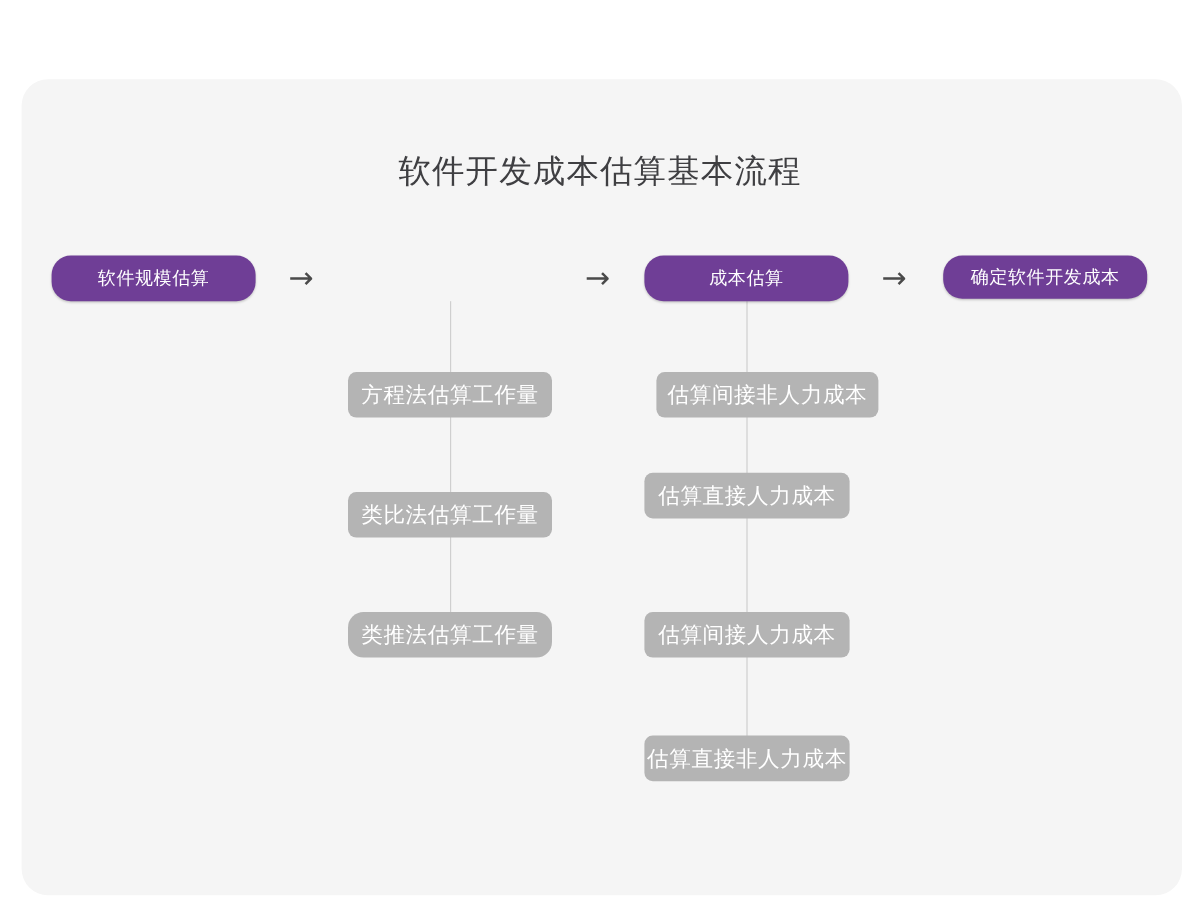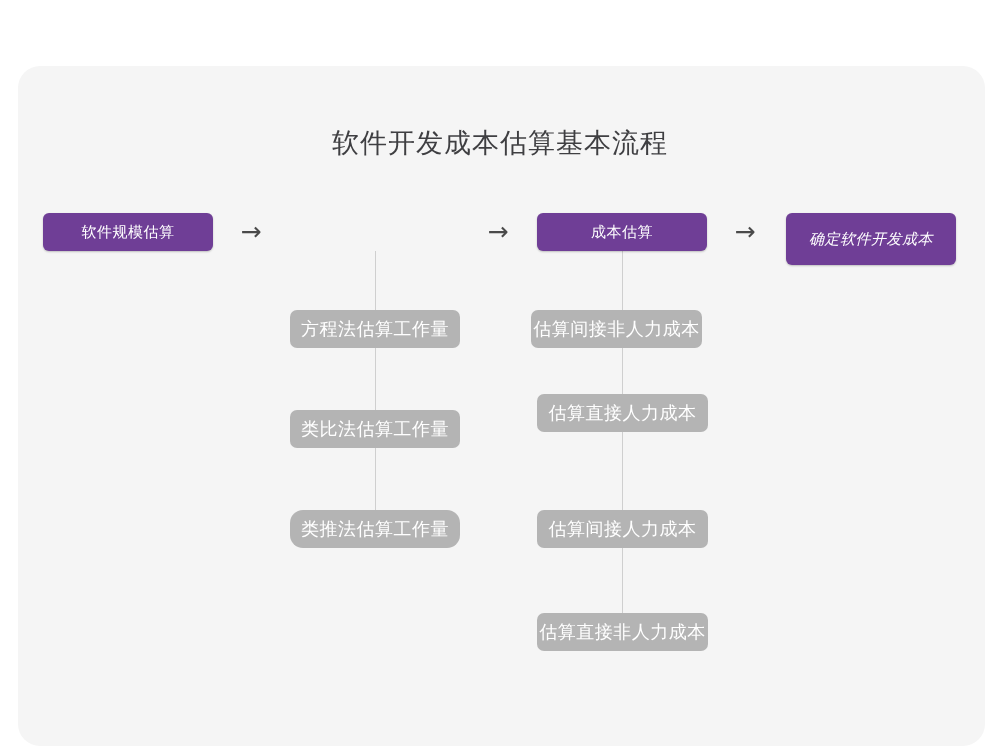--- a/index.html
+++ b/index.html
@@ -48,21 +48,21 @@
     white-space: nowrap;
   }
 
   
   .node {
     position: absolute;
     box-sizing: border-box;
     display: flex;
     align-items: center;
     justify-content: center;
-    border-radius: 6px;
+    border-radius: 16px;
     color: #ffffff;
     white-space: nowrap;
     user-select: none;
   }
 
   .node.primary {
     background: #6f3e96;
     box-shadow: 0 1px 2px rgba(0,0,0,0.22);
     font-size: 15px;
     letter-spacing: 0.5px;
@@ -110,29 +110,29 @@
 
   <div class="arrow" style="left:225px; top:188px;">→</div>
 
 
   <div class="arrow" style="left:472px; top:188px;">→</div>
 
   <div class="node primary" style="left:537px; top:181px; width:170px; height:38px;">成本估算</div>
 
   <div class="arrow" style="left:719px; top:188px;">→</div>
 
-  <div class="node primary" style="left:786px; top:181px; width:170px; height:52px;font-style:italic;">确定软件开发成本</div>
+  <div class="node primary" style="left:786px; top:181px; width:170px; height:36px;">确定软件开发成本</div>
 
   <div class="node secondary" style="left:290px; top:278px; width:170px; height:38px;">方程法估算工作量</div>
 
   <div class="node secondary" style="left:290px; top:378px; width:170px; height:38px;">类比法估算工作量</div>
 
   <div class="node secondary" style="left:290px; top:478px; width:170px; height:38px;border-radius:13px;">类推法估算工作量</div>
 
-  <div class="node secondary" style="left:531px; top:278px; width:171px; height:38px;">估算间接非人力成本</div>
+  <div class="node secondary" style="left:547px; top:278px; width:185px; height:38px;">估算间接非人力成本</div>
 
   <div class="node secondary" style="left:537px; top:362px; width:171px; height:38px;">估算直接人力成本</div>
 
   <div class="node secondary" style="left:537px; top:478px; width:171px; height:38px;">估算间接人力成本</div>
 
   <div class="node secondary" style="left:537px; top:581px; width:171px; height:38px;">估算直接非人力成本</div>
 
 </div>
 
 </body></html>

